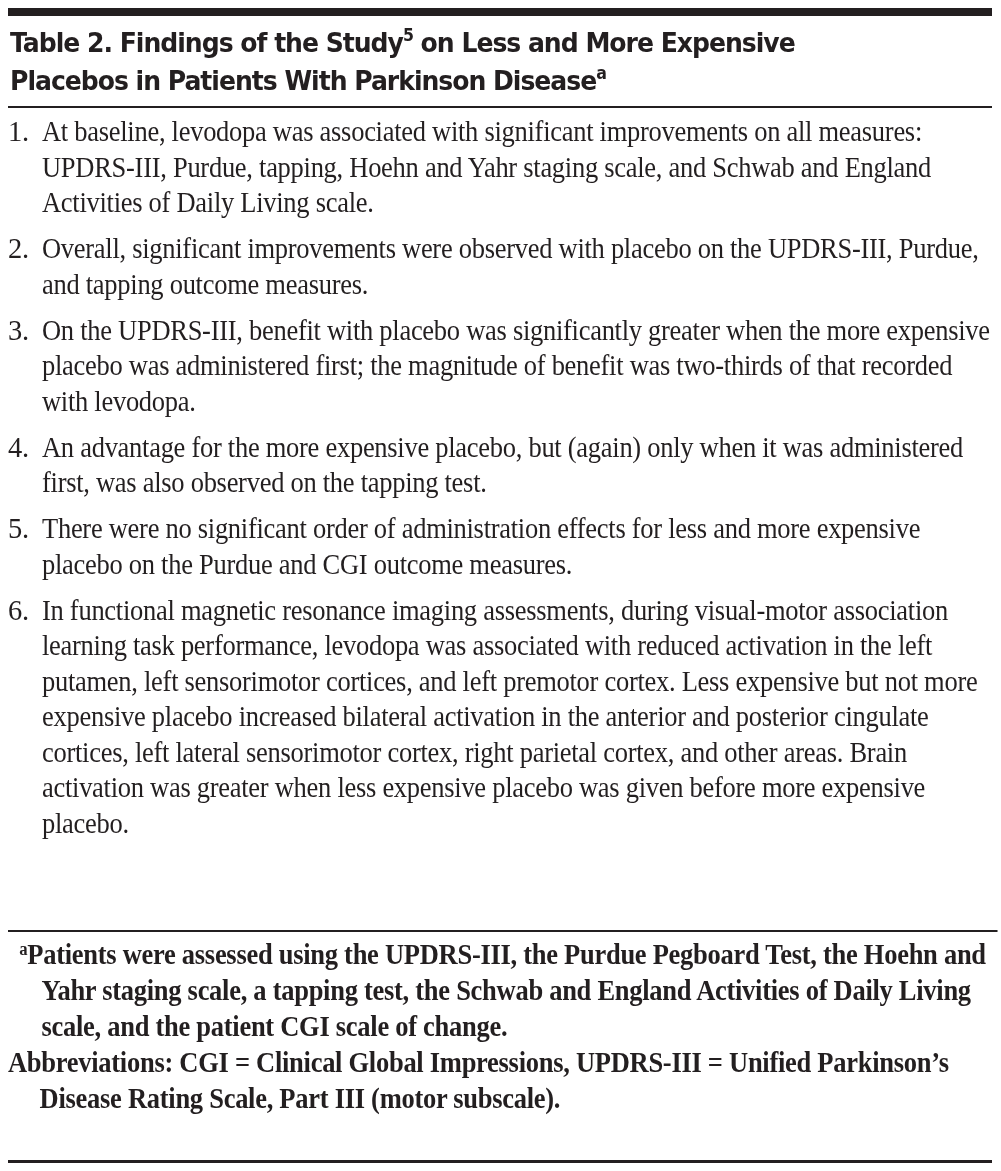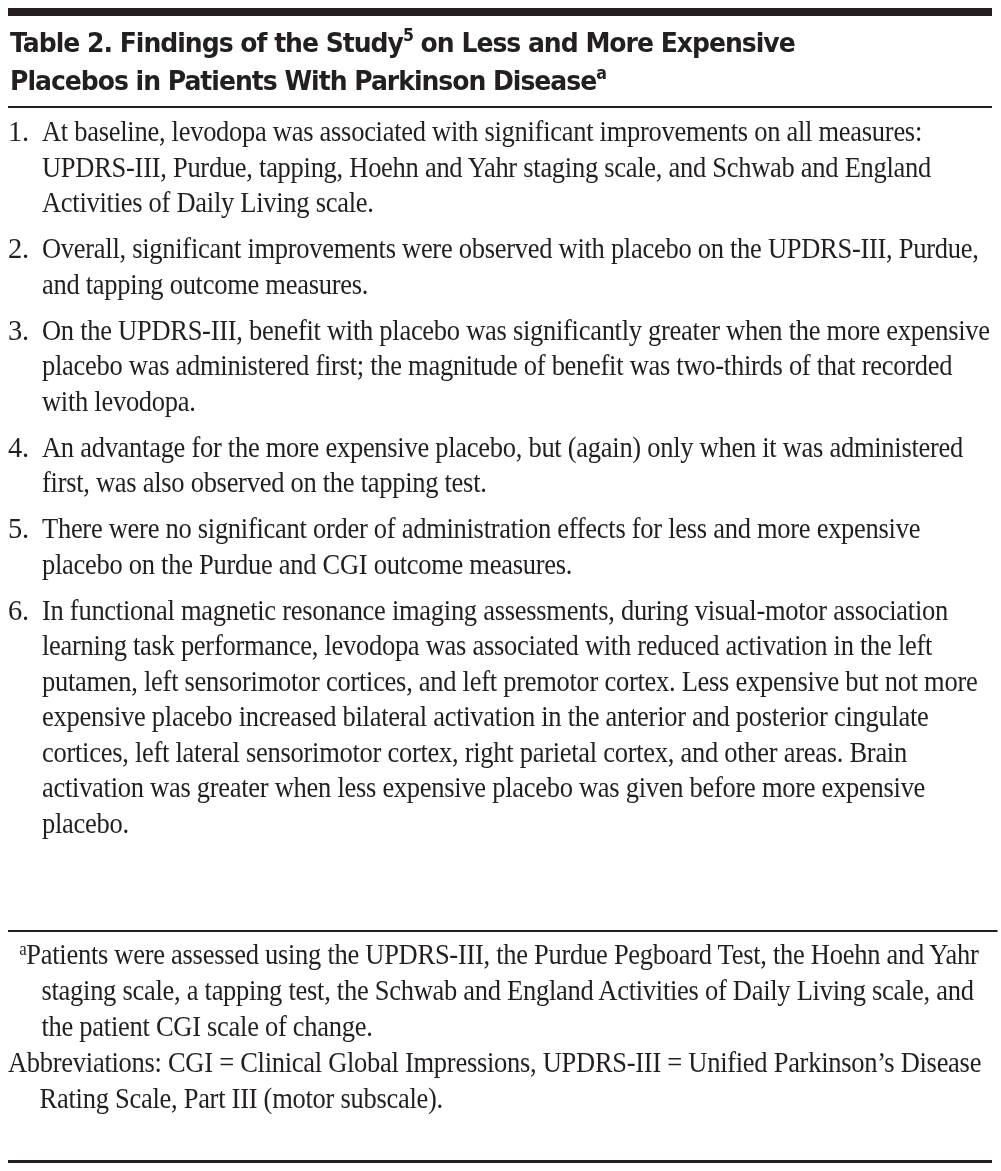--- a/index.html
+++ b/index.html
@@ -89,20 +89,21 @@
 
   .footnotes {
     position: absolute;
     left: 0;
     top: 937px;
     width: 990px;
     font-family: "Liberation Serif", serif;
     font-size: 28.5px;
     line-height: 36px;
     letter-spacing: -0.3px;
+    font-weight: bold;
   }
   .footnote {
     position: relative;
     padding-left: 34px;
     text-indent: -34px;
     transform: scaleX(0.93);
     transform-origin: left top;
     width: 1030px;
   }
   .footnote.a { padding-left: 36px; text-indent: -24px; }

